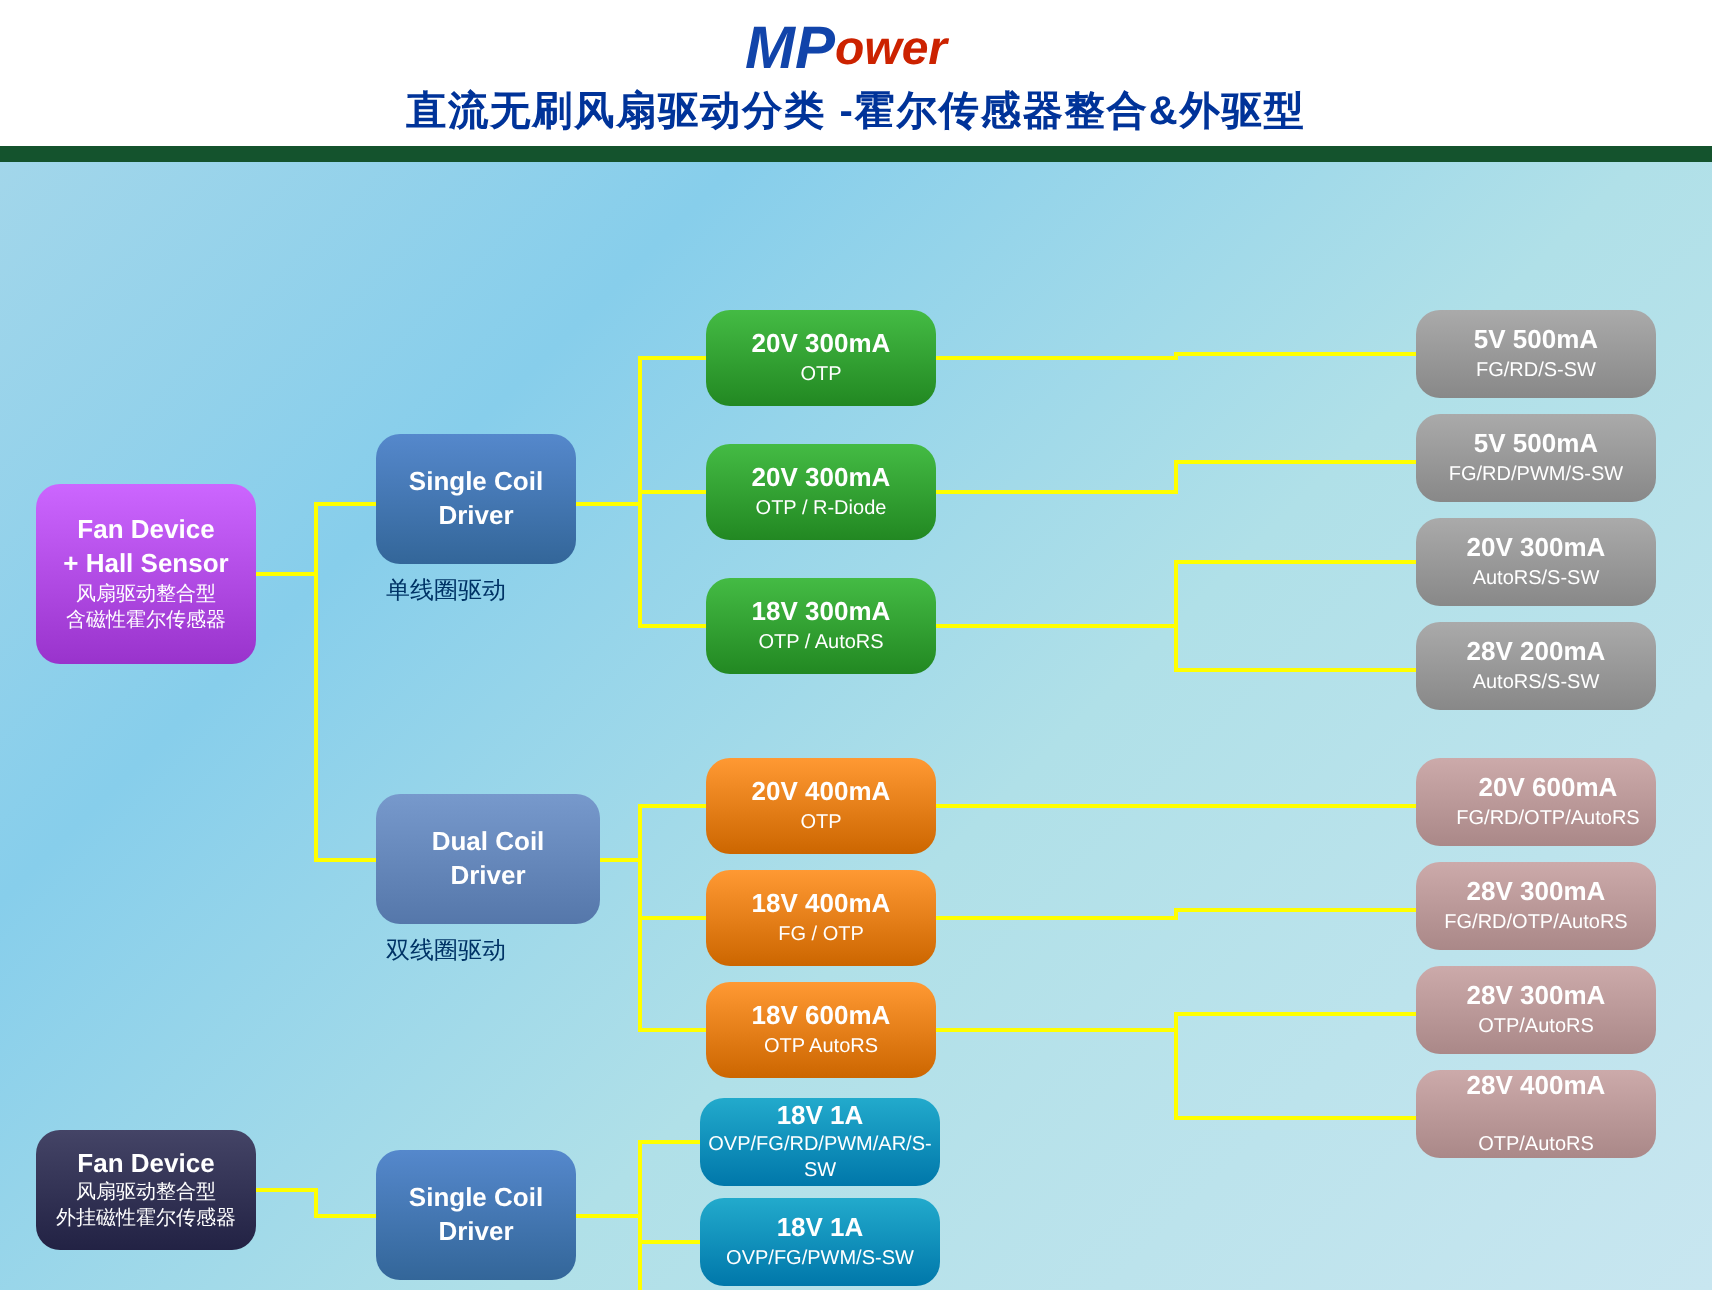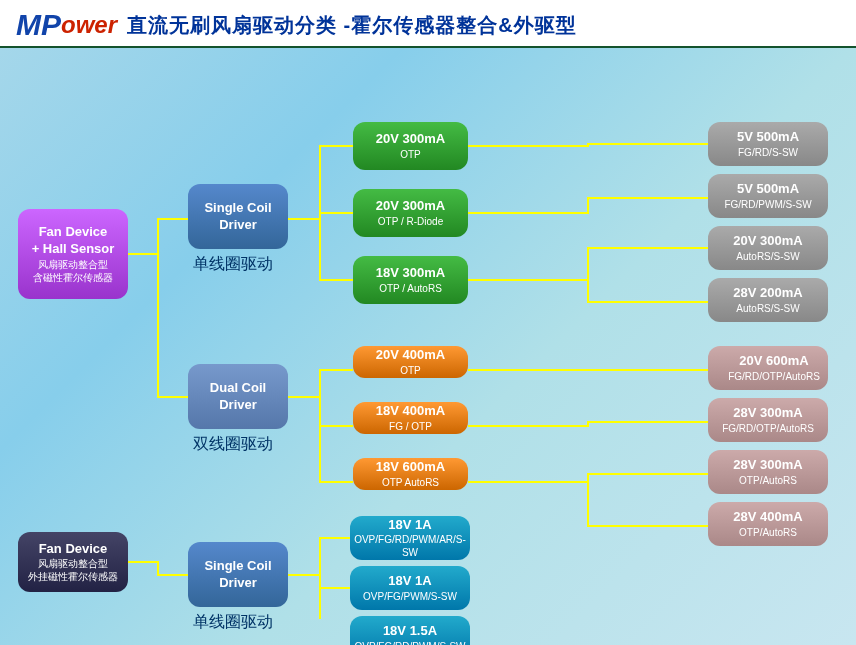--- a/index.html
+++ b/index.html
@@ -11,21 +11,22 @@
       overflow: hidden;
       position: relative;
     }
 
     
     .header {
       display: flex;
       align-items: center;
       padding: 8px 16px 4px 16px;
       background: white;
-      border-bottom: 2px solid #14532d;
+      border-bottom: 8px solid #14532d;
+      flex-direction: column;
     }
     .header-title {
       font-size: 20px;
       font-weight: bold;
       color: #003399;
       letter-spacing: 1px;
     }
 
     
     .main {
@@ -84,21 +85,21 @@
       height: 65px;
       left: 180px;
       top: 130px;
       font-size: 12px;
     }
 
     
     .dual-coil {
       background: linear-gradient(to bottom, #7799cc, #5577aa);
       color: white;
-      width: 100px;
+      width: 112px;
       height: 65px;
       left: 180px;
       top: 310px;
       font-size: 12px;
     }
 
     
     .single-coil-bottom {
       background: linear-gradient(to bottom, #5588cc, #336699);
       color: white;
@@ -120,21 +121,21 @@
     }
     .gb1 { top: 68px; }
     .gb2 { top: 135px; }
     .gb3 { top: 202px; }
 
     
     .orange-box {
       background: linear-gradient(to bottom, #ff9933, #cc6600);
       color: white;
       width: 115px;
-      height: 32px;
+      height: 48px;
       font-size: 12px;
       left: 345px;
     }
     .ob1 { top: 292px; }
     .ob2 { top: 348px; }
     .ob3 { top: 404px; }
 
     
     .teal-box {
       background: linear-gradient(to bottom, #22aacc, #0077aa);
@@ -168,35 +169,35 @@
       background: linear-gradient(to bottom, #ccaaaa, #aa8888);
       color: white;
       width: 120px;
       height: 44px;
       font-size: 11px;
       left: 700px;
     }
     .lb1 { top: 292px; padding-left: 12px; }
     .lb2 { top: 344px; }
     .lb3 { top: 396px; }
-    .lb4 { top: 448px; }
+    .lb4 { top: 448px; justify-content: space-between; }
 
     .box-title {
       font-size: 13px;
       font-weight: bold;
     }
     .box-sub {
       font-size: 10px;
       font-weight: normal;
     }
 
     
     .chinese-label {
       position: absolute;
-      font-size: 16px;
+      font-size: 12px;
       color: #003366;
     }
 
     
     .market-text {
       position: absolute;
       font-size: 12px;
       color: #cc0000;
       font-weight: bold;
     }

